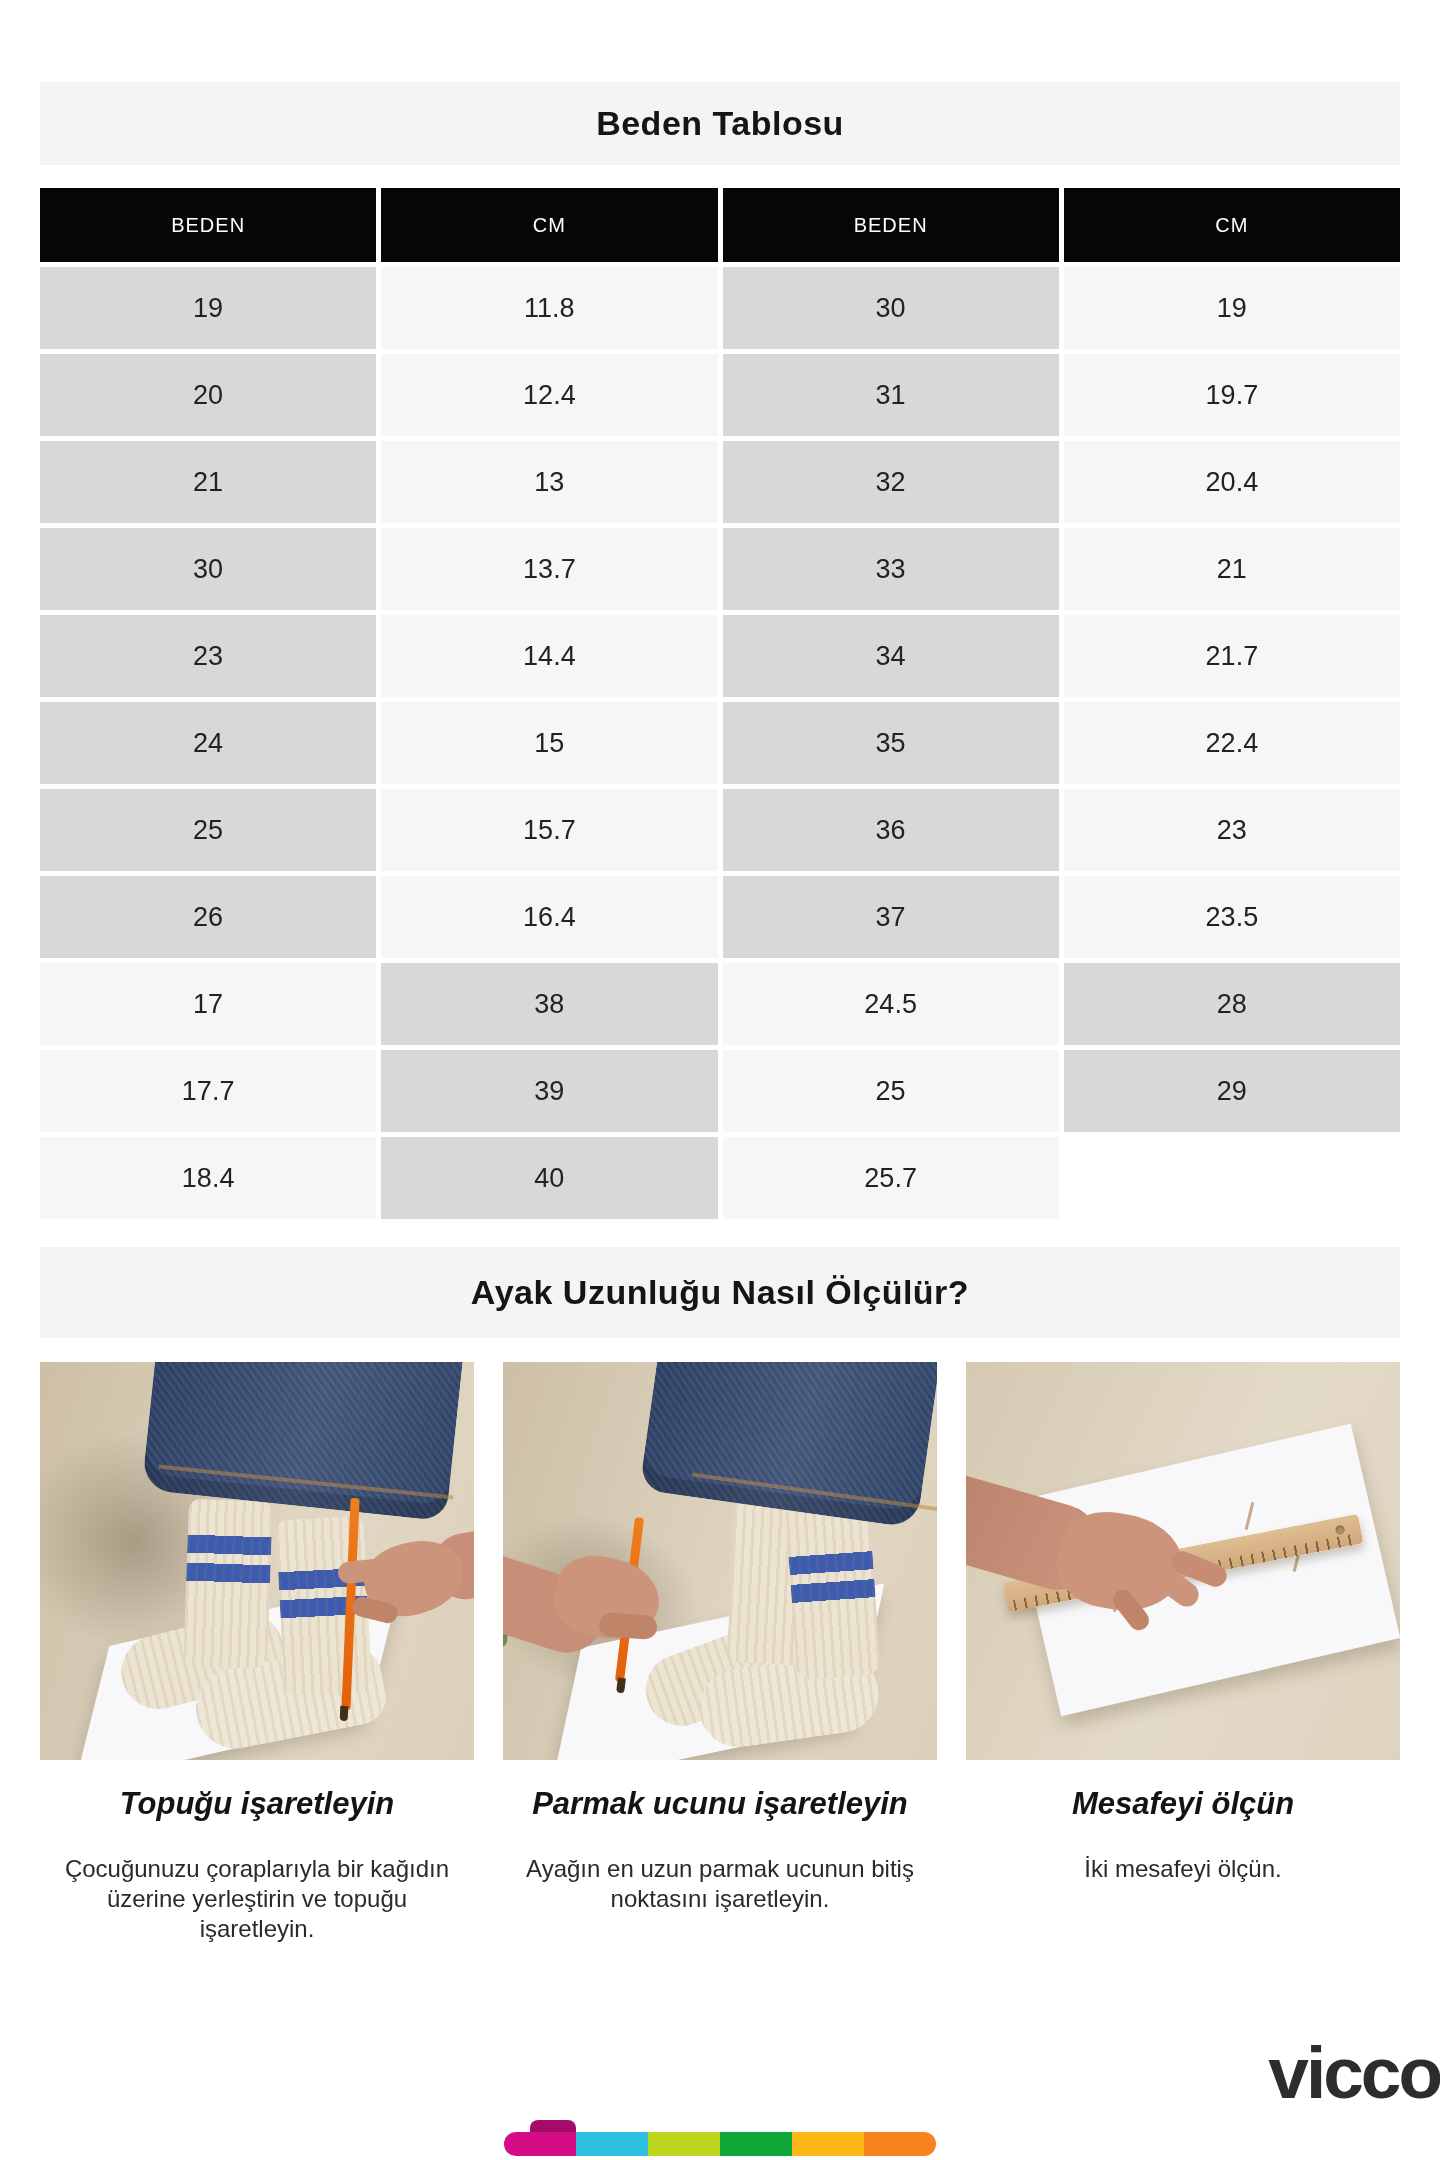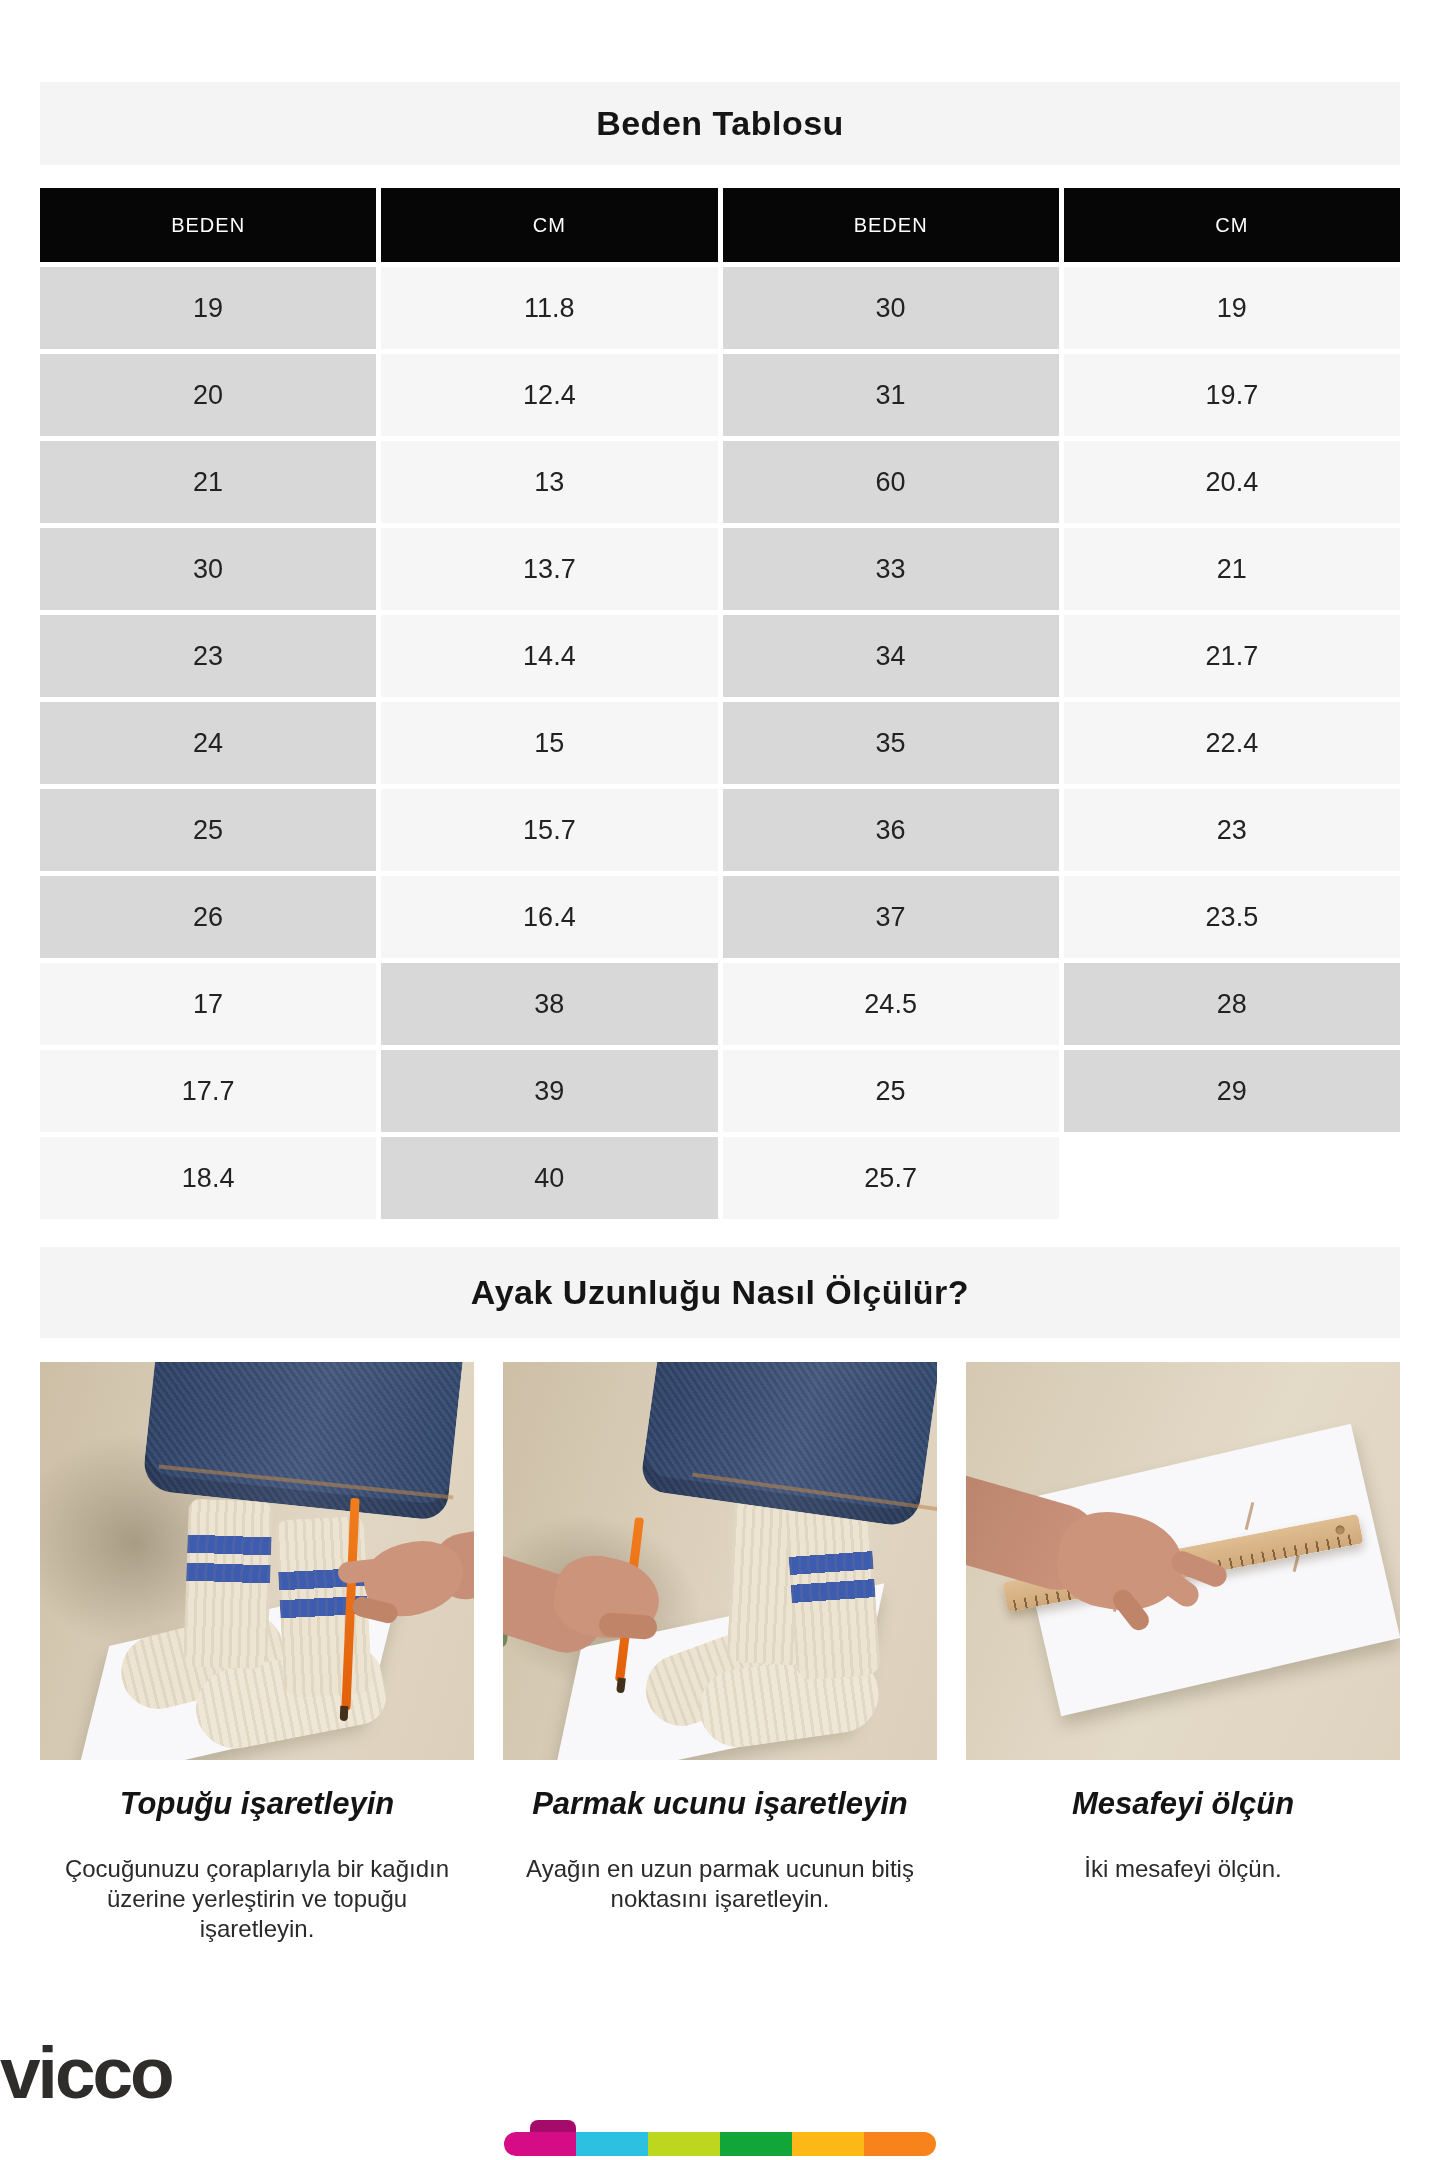--- a/index.html
+++ b/index.html
@@ -73,21 +73,21 @@
     background-repeat:no-repeat,no-repeat;
     border-radius:5px;box-shadow:0 6px 10px rgba(80,60,35,.28);
   }
   .ruler-hole{position:absolute;right:16px;top:8px;width:9px;height:9px;border-radius:50%;
     background:#b08b5d;box-shadow:inset 0 1px 2px rgba(0,0,0,.35);}
   .mark{background:#c9a98b;}
   .caption{margin-top:26px;text-align:center;font-size:31px;font-weight:700;color:#141414;font-style:italic;}
   .desc{margin:32px auto 0;width:410px;text-align:center;font-size:24px;line-height:30px;color:#2a2a2a;}
   
   .logo-text{
-    position:absolute;left:0;right:0;bottom:51px;text-align:left;
+    position:absolute;left:0;right:0;bottom:51px;text-align:right;
     font-size:73px;line-height:1;font-weight:700;letter-spacing:-3px;color:#2e2d2c;
   }
   .ribbon-fold{position:absolute;left:530px;bottom:26px;width:46px;height:14px;
     background:#a50b6b;border-radius:8px 8px 0 0;}
   .logo-bar{
     position:absolute;left:504px;bottom:4px;width:432px;height:24px;border-radius:13px;
     overflow:hidden;display:flex;
   }
   .logo-bar .seg{flex:1 1 0;height:100%;}
 </style>
@@ -109,21 +109,21 @@
   <div class="cell beden">19</div>
       <div class="cell cm">11.8</div>
       <div class="cell beden">30</div>
       <div class="cell cm">19</div>
       <div class="cell beden">20</div>
       <div class="cell cm">12.4</div>
       <div class="cell beden">31</div>
       <div class="cell cm">19.7</div>
       <div class="cell beden">21</div>
       <div class="cell cm">13</div>
-      <div class="cell beden">60</div>
+      <div class="cell beden">32</div>
       <div class="cell cm">20.4</div>
       <div class="cell beden">30</div>
       <div class="cell cm">13.7</div>
       <div class="cell beden">33</div>
       <div class="cell cm">21</div>
       <div class="cell beden">23</div>
       <div class="cell cm">14.4</div>
       <div class="cell beden">34</div>
       <div class="cell cm">21.7</div>
       <div class="cell beden">24</div>

